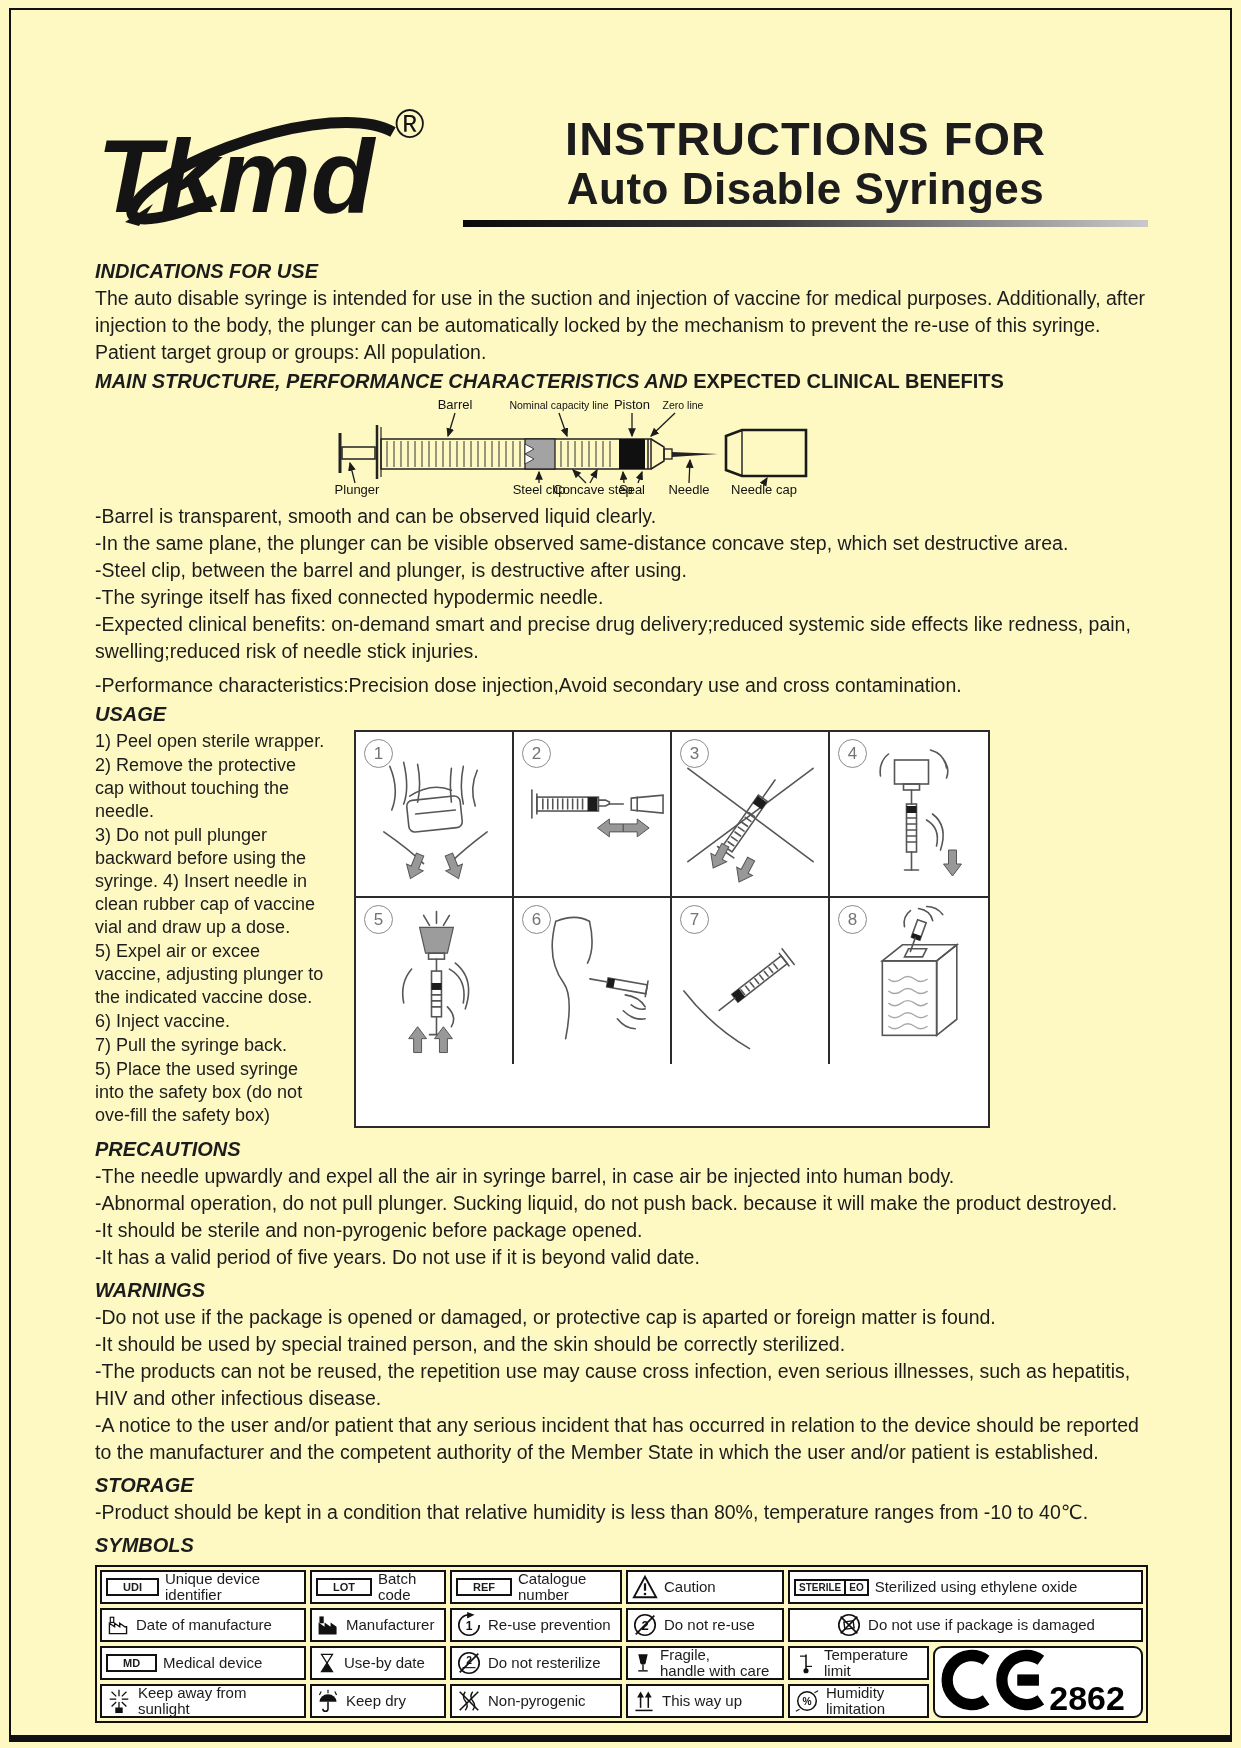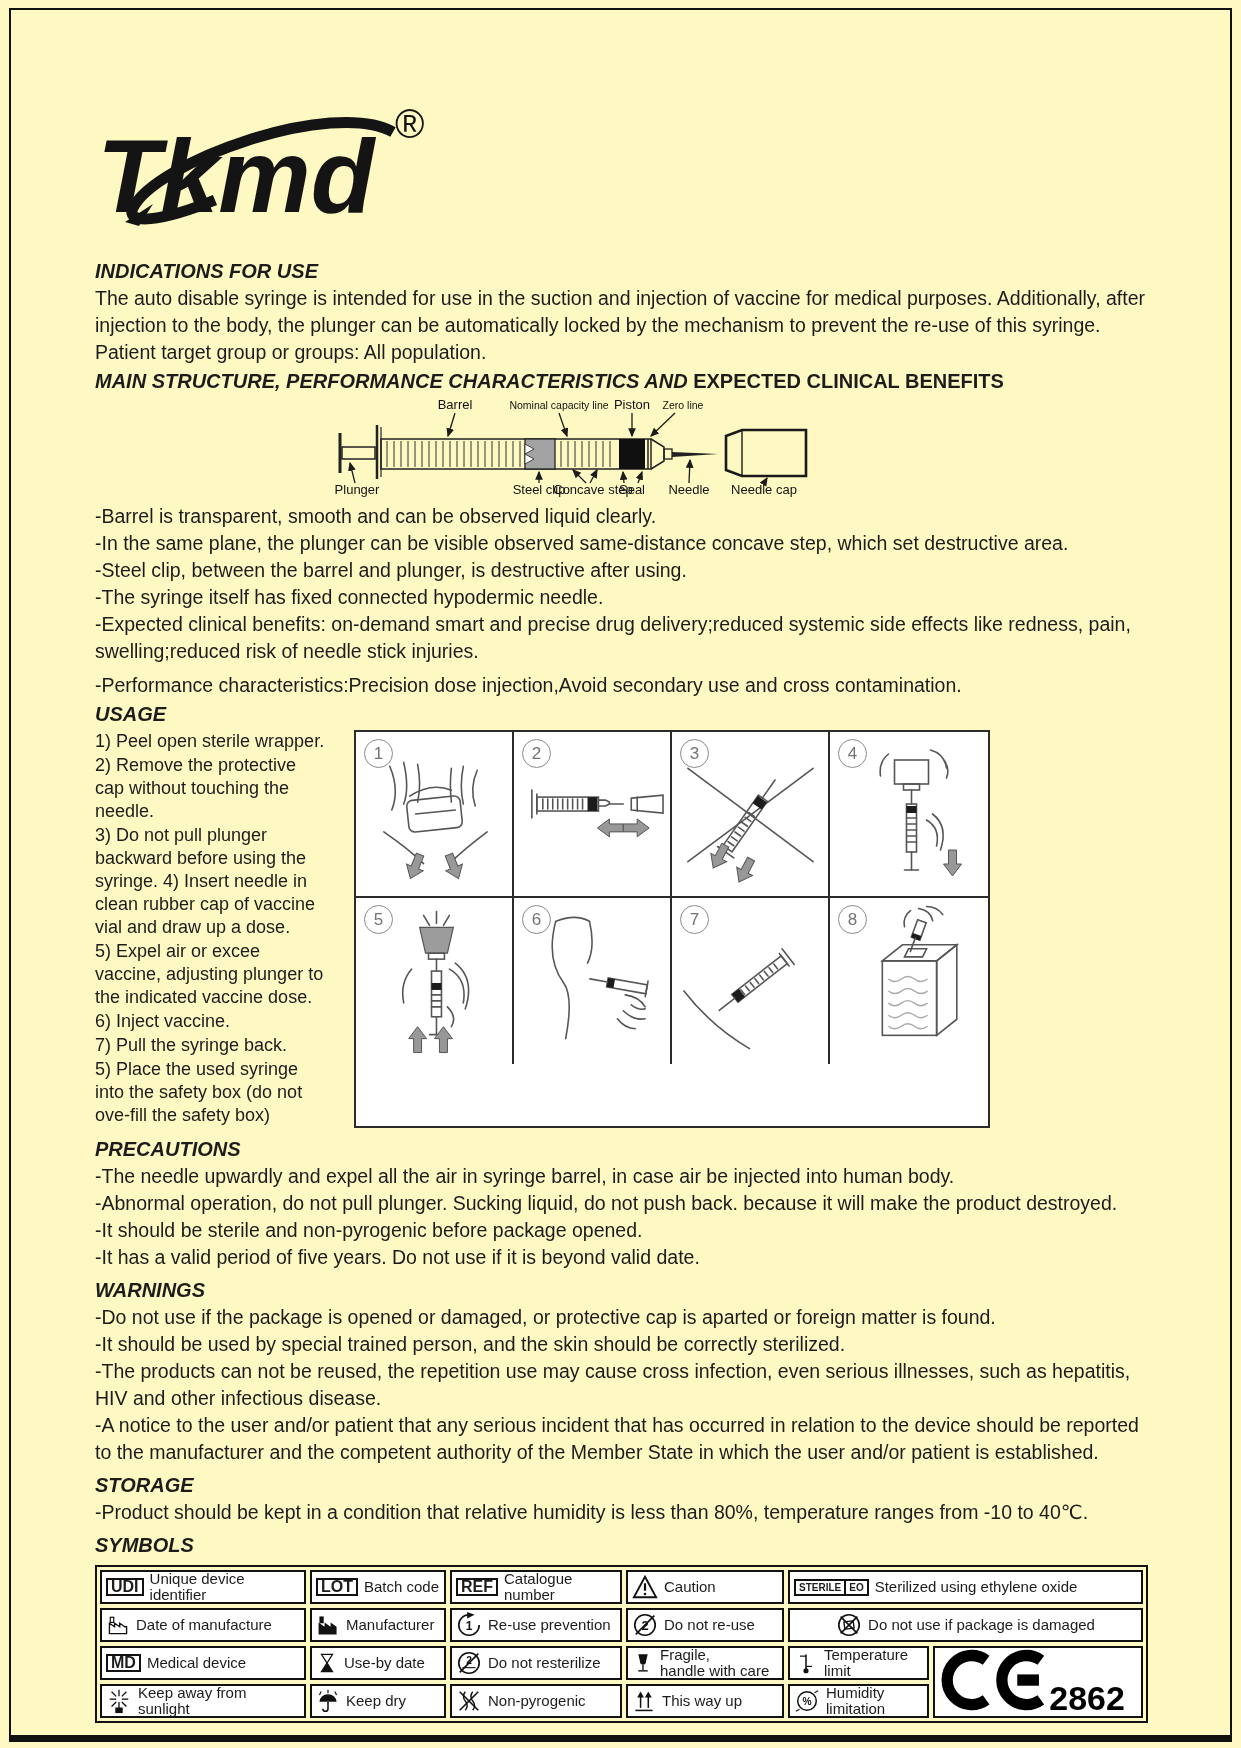--- a/index.html
+++ b/index.html
@@ -42,42 +42,47 @@
   .gry{fill:#9c9c9c;stroke:#565656;stroke-width:1.2;}
   .arw{fill:#989898;stroke:#555;stroke-width:1;}
   .sqg{stroke:#a9a9a9;fill:none;stroke-width:1.4;}
 
   
   .symtable{margin-top:8px;border:2px solid #111;padding:3px;display:grid;
             grid-template-columns:206px 136px 172px 158px 141px 1fr;grid-auto-rows:34px;gap:4px;}
   .scell{border:2px solid #111;display:flex;align-items:center;gap:6px;padding:0 4px;font-size:15px;background:#fff;}
   .scell .lbl{white-space:pre-line;line-height:16px;}
   .span2{grid-column:5/7;}
-  .cecell{grid-column:6/7;grid-row:3/5;display:flex;align-items:flex-end;justify-content:center;padding:2px;}
-  .tag{border:2px solid #111;font-weight:bold;font-size:16px;line-height:14px;padding:0 3px;display:inline-block;flex:none;}
+  .cecell{grid-column:6/7;grid-row:3/5;display:flex;align-items:flex-end;justify-content:center;padding:2px;border-radius:9px;}
+  .tag{border:2px solid #111;font-weight:bold;font-size:11px;line-height:14px;padding:0 15px;display:inline-block;flex:none;}
   .tagpair{display:inline-flex;flex:none;}
   .tagpair span{border:2px solid #111;font-weight:bold;font-size:10px;line-height:13px;padding:0 3px;}
   .tagpair span+span{border-left:none;}
   .sicon{flex:none;display:inline-flex;}
 </style>
 </head>
 <body>
 
 <div class="page">
   <div class="frame"></div>
   <div class="content">
 
     <div class="hdr">
       <div class="logo">
         <svg width="360" height="138" viewBox="0 0 360 138">
           <text x="2" y="108" font-size="104" font-weight="bold" font-style="italic" fill="#141414">Tkmd</text>
           <path d="M298 28 C 238 -6, 60 58, 38 104 C 30 121, 66 118, 120 96" fill="none" stroke="#141414" stroke-width="11"></path>
           <polygon points="30,118 58,100 44,122" fill="#141414"></polygon>
           <text x="300" y="34" font-size="40" fill="#141414">®</text>
         </svg>
+      </div>
+      <div class="titleblock">
+        <div class="t1">INSTRUCTIONS FOR</div>
+        <div class="t2">Auto Disable Syringes</div>
+        <div class="trule"></div>
       </div>
     </div>
 
     <div class="h" style="margin-top:14px;">INDICATIONS FOR USE</div>
     <p class="b">The auto disable syringe is intended for use in the suction and injection of vaccine for medical purposes. Additionally, after injection to the body, the plunger can be automatically locked by the mechanism to prevent the re-use of this syringe.</p>
     <p class="b">Patient target group or groups: All population.</p>
 
     <div class="h" style="margin-top:4px;"><span>MAIN STRUCTURE, PERFORMANCE CHARACTERISTICS AND</span><span class="up"> EXPECTED CLINICAL BENEFITS</span></div>
 
     <div class="diagwrap">

